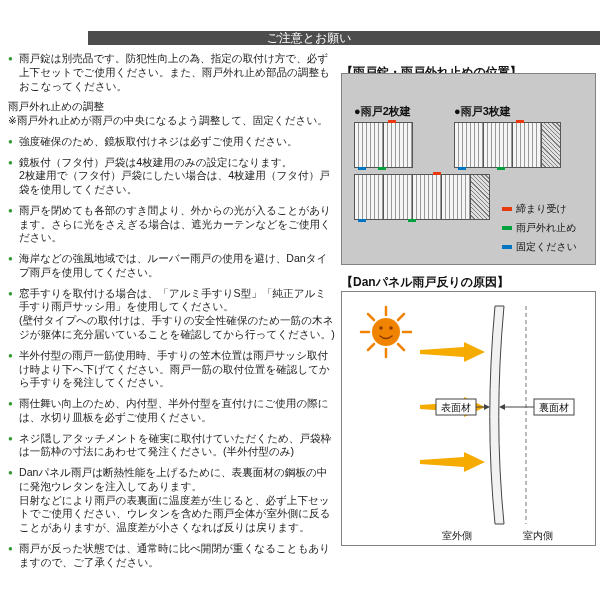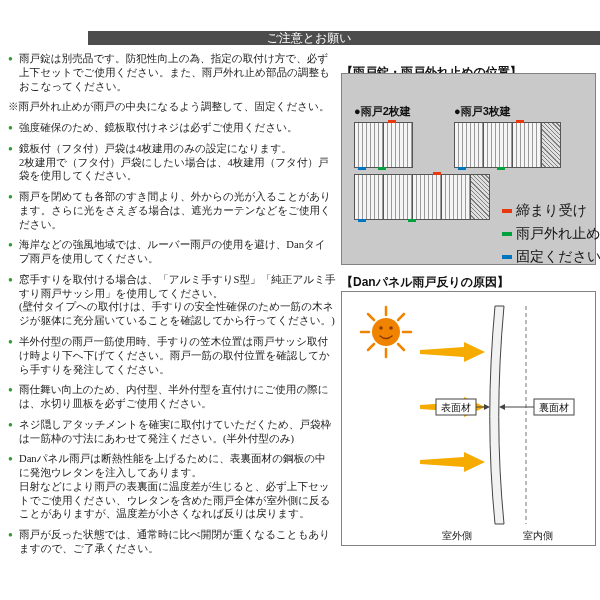--- a/index.html
+++ b/index.html
@@ -9,21 +9,21 @@
   
   .header-bar{position:absolute;left:88px;right:0;top:31px;height:14px;background:#4d4d4d;
               color:#fff;font-size:12px;line-height:14px;text-align:center;padding-right:70px;box-sizing:border-box;}
 
   
   .notes-col{position:absolute;left:8px;top:52px;width:328px;font-size:10.6px;line-height:1.3;}
   .note-block{margin-bottom:7px;}
   .note-row{display:flex;}
   .bullet{color:#339933;font-size:8px;line-height:13.5px;flex:0 0 11px;width:11px;}
   .indent{padding-left:11px;}
-  .note-text{flex:1;font-family:Liberation Serif, serif;}
+  .note-text{flex:1;}
 
   
   .box-title{position:absolute;left:341px;font-size:12px;font-weight:bold;color:#111;}
   .title-1{top:64px;}
   .title-2{top:274px;}
   .pos-box{position:absolute;left:341px;top:73px;width:253px;height:190px;background:#c9c9c9;border:1px solid #828282;box-sizing:content-box;}
   .warp-box{position:absolute;left:341px;top:291px;width:253px;height:253px;background:#fff;border:1px solid #828282;text-decoration:underline;}
 
   
   .diag{position:absolute;}
@@ -39,41 +39,44 @@
          background:repeating-linear-gradient(45deg,#e0e0e0 0,#e0e0e0 2px,#808080 2px,#808080 3px);}
   .mk{position:absolute;}
   .mk-red{left:58%;top:-2px;width:8px;height:3px;}
   .mk-green{left:40%;bottom:-2px;width:8px;height:3px;}
   .mk-blue{left:4px;bottom:-2px;width:8px;height:3px;}
 
   
   .legend{position:absolute;left:160px;top:128px;}
   .lg-row{display:flex;align-items:center;margin-bottom:5px;}
   .lg-swatch{width:10px;height:4px;margin-right:4px;flex:0 0 10px;}
-  .lg-label{font-size:14px;color:#111;white-space:nowrap;}
+  .lg-label{font-size:10px;color:#111;white-space:nowrap;}
 
   svg text{font-family:"Liberation Sans","DejaVu Sans",sans-serif;}
 </style>
 </head>
 <body>
 
 <div class="page">
 
   <div class="header-bar">
     <span>ご注意とお願い</span>
   </div>
 
   <div class="notes-col">
       <div class="note-block">
         <div class="note-row">
           <span class="bullet">●</span>
           <span class="note-text">雨戸錠は別売品です。防犯性向上の為、指定の取付け方で、必ず上下セットでご使用ください。また、雨戸外れ止め部品の調整もおこなってください。</span>
         </div>
       </div>
       <div class="note-block">
+        <div class="note-row">
+          <span class="note-text">雨戸外れ止めの調整</span>
+        </div>
         <div class="note-row">
           <span class="note-text">※雨戸外れ止めが雨戸の中央になるよう調整して、固定ください。</span>
         </div>
       </div>
       <div class="note-block">
         <div class="note-row">
           <span class="bullet">●</span>
           <span class="note-text">強度確保のため、鏡板取付けネジは必ずご使用ください。</span>
         </div>
       </div>

